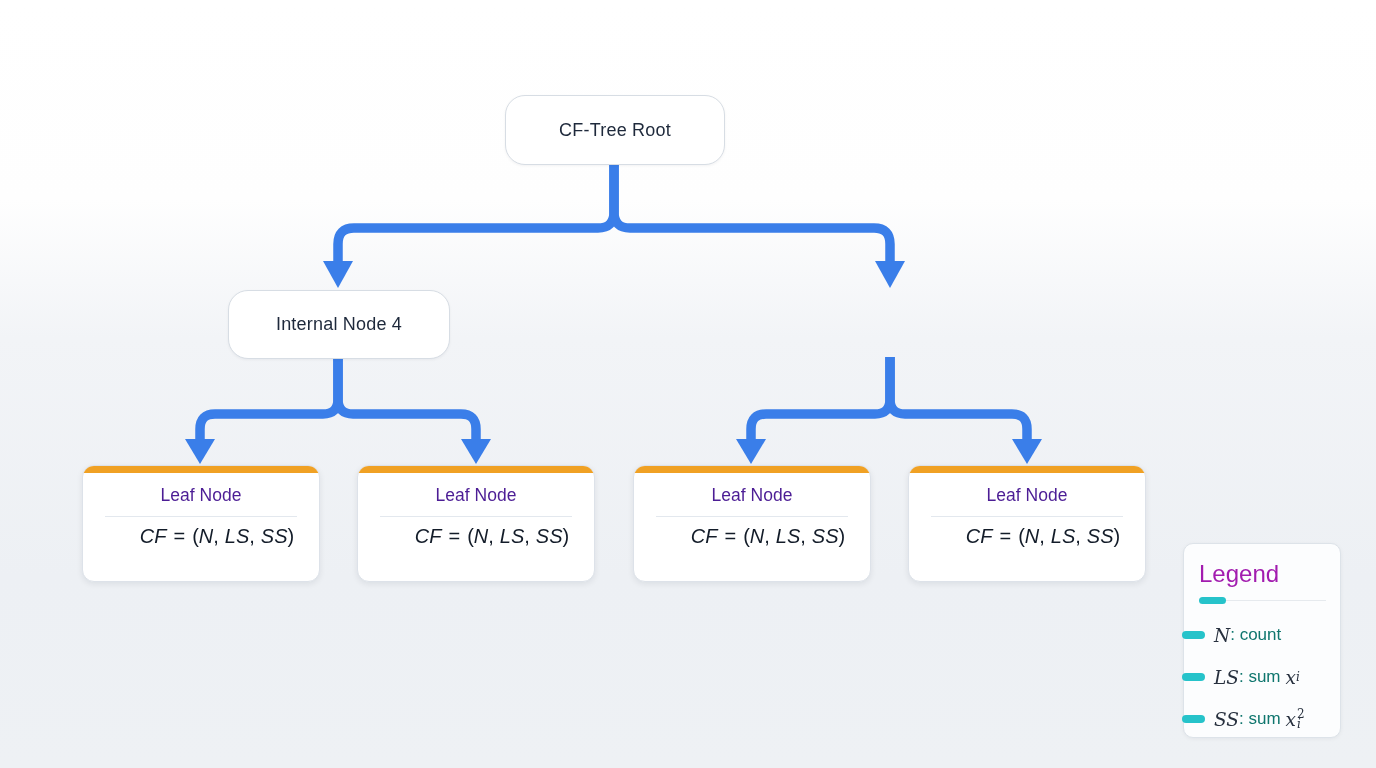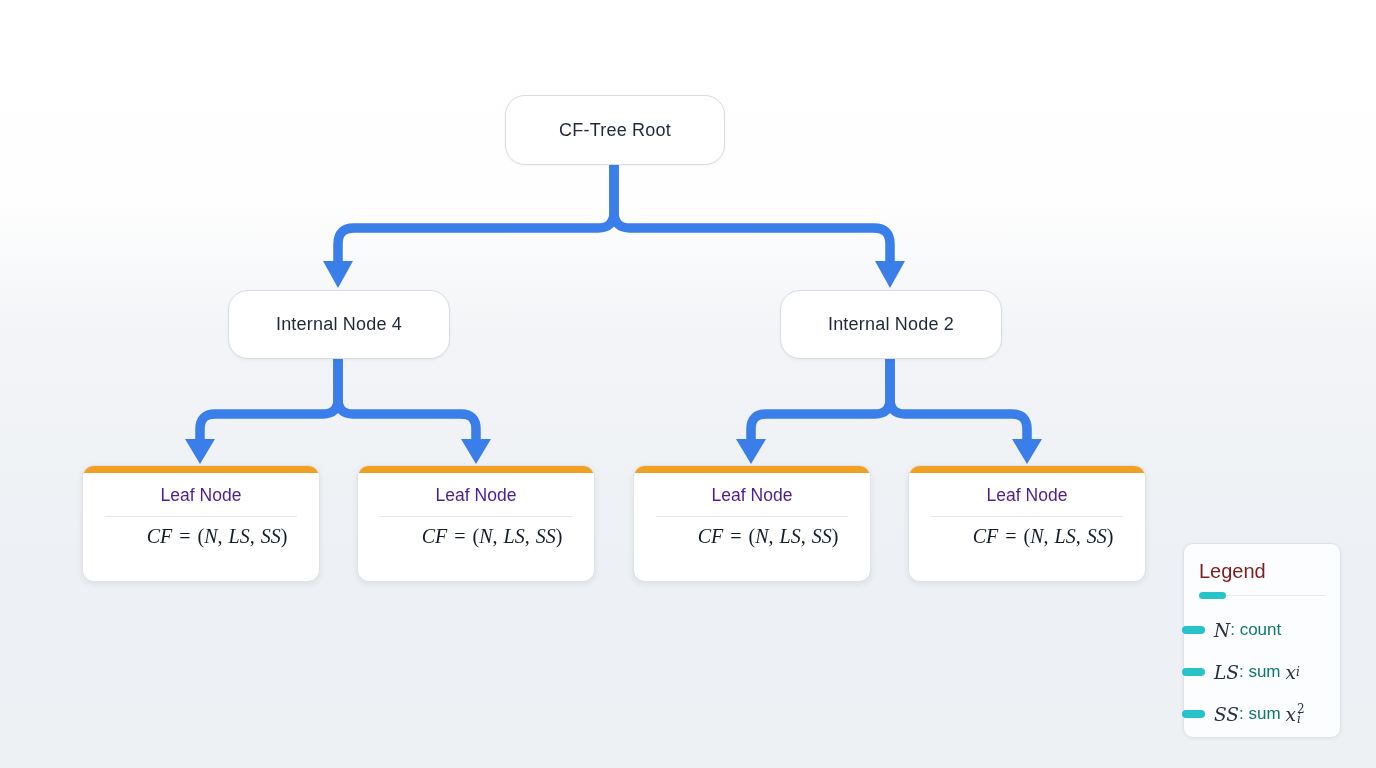--- a/index.html
+++ b/index.html
@@ -33,37 +33,37 @@
     border:1px solid #dde2e9;
     border-radius:12px;
     overflow:hidden;
     box-shadow:0 2px 6px rgba(15,23,42,.08);
     text-align:center;
   }
   .leaf-accent{height:7px;background:#f0a124;}
   .leaf-title{margin-top:12px;font-size:17.5px;font-weight:500;color:#4c1d95;}
   .leaf-divider{height:1px;background:#e3e8ee;margin:10px 22px 8px 22px;}
   .leaf-formula{
-    font-family:Liberation Serif, serif;
+    font-family:Liberation Sans, sans-serif;
     font-size:20px;color:#131c29;white-space:nowrap;margin-left:32px;
   }
   .mvar{font-style:italic;}
   .mop{margin:0 7px;}
   .mcomma{margin-right:6px;}
   
   .legend{
     position:absolute;left:1183px;top:543px;width:158px;height:195px;
     background:#fcfdfe;
     border:1px solid #dde3e9;
     border-radius:10px;
     box-shadow:0 1px 4px rgba(15,23,42,.05);
     box-sizing:border-box;
     padding:16px 14px 0 15px;
   }
-  .legend-title{font-size:20px;color:#7f1d1d;font-weight:500;}
+  .legend-title{font-size:24px;color:#a21caf;font-weight:500;}
   .legend-rule{display:flex;align-items:center;margin-top:9px;}
   .legend-pill{width:27px;height:7px;border-radius:4px;background:#26c3ca;flex:0 0 auto;}
   .legend-line{flex:1;height:1px;background:#e6eaee;}
   .lg-item{display:flex;align-items:center;margin-top:20px;height:22px;}
   .lg-bullet{width:23px;height:8px;border-radius:4px;background:#26c3ca;margin-left:-17px;margin-right:9px;flex:0 0 auto;}
   .lg-var{font-family:"DejaVu Serif","Liberation Serif",serif;font-style:italic;font-size:18.5px;color:#27303e;}
   .lg-label{font-size:17px;color:#0f766e;white-space:pre;}
   .lg-tailvar{font-family:"DejaVu Serif","Liberation Serif",serif;font-style:italic;font-size:18.5px;color:#27303e;margin-left:5px;}
   .lg-sub{font-family:"DejaVu Serif","Liberation Serif",serif;font-style:italic;font-size:12px;color:#27303e;}
   .supsub{display:inline-flex;flex-direction:column;align-items:flex-start;line-height:.85;font-size:12px;
@@ -94,23 +94,20 @@
       <polygon points="1012,439 1042,439 1027,464" fill="#3a7ee9"></polygon>
     </g>
   </svg>
 
   <div class="node node-root">
     <span>CF-Tree Root</span>
   </div>
 
   <div class="node node-int1">
     <span>Internal Node 4</span>
-  </div>
-  <div class="node node-int2">
-    <span>Internal Node 2</span>
   </div>
 
   <div class="leaf" style="left:82px">
     <div class="leaf-accent"></div>
     <div class="leaf-title">Leaf Node</div>
     <div class="leaf-divider"></div>
     <div class="leaf-formula"><span class="mvar">CF</span><span class="mop">=</span><span>(</span><span class="mvar">N</span><span class="mcomma">,</span><span class="mvar">LS</span><span class="mcomma">,</span><span class="mvar">SS</span><span>)</span></div>
   </div>
 
   <div class="leaf" style="left:357px">

